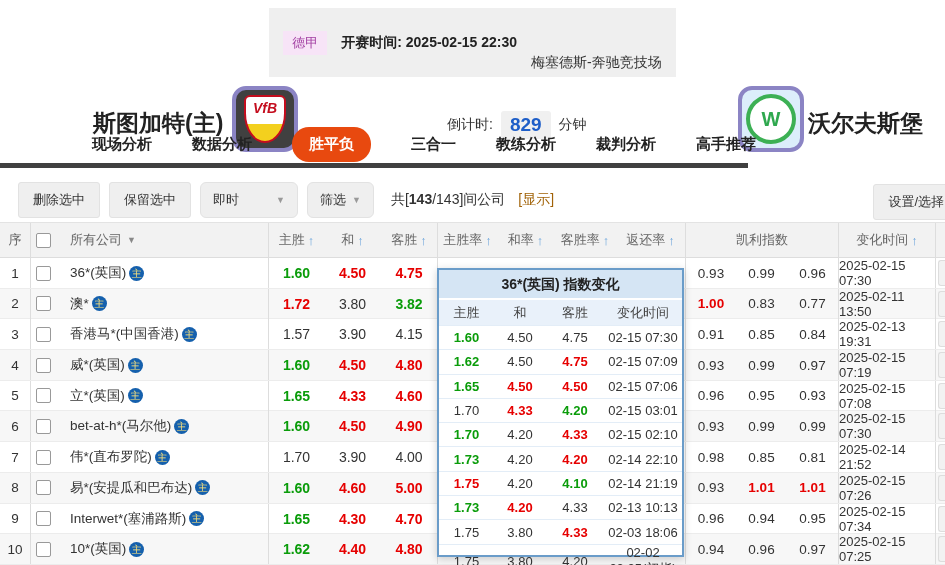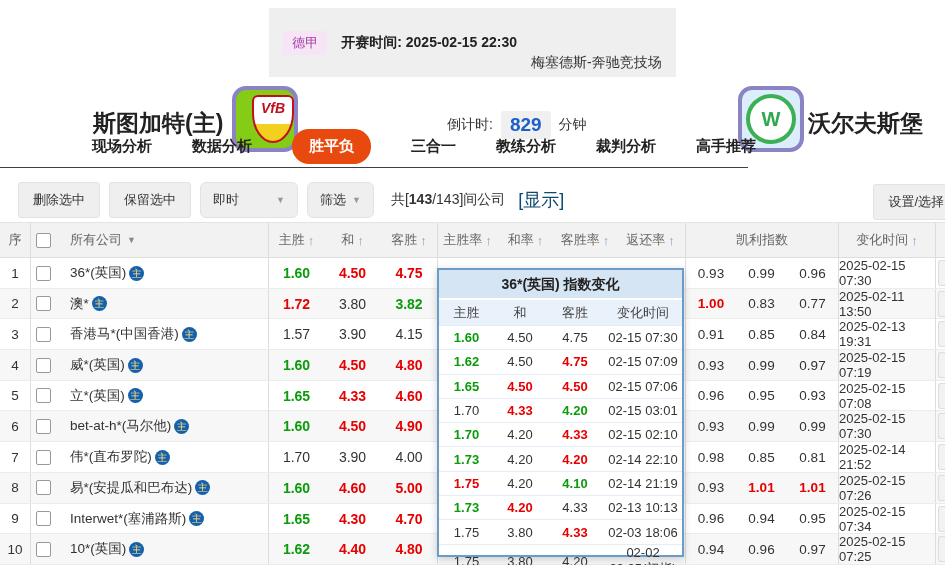--- a/index.html
+++ b/index.html
@@ -13,49 +13,49 @@
   .kickoff{font-weight:700;color:#222;}
   .venue{color:#333;margin-top:41px;}
 
   
   .mheader{position:absolute;top:40px;left:0;width:945px;height:85px;}
   .team-name{position:absolute;font-size:23px;font-weight:700;color:#222;}
   .home-name{left:93px;top:68px;}
   .away-name{left:808px;top:68px;}
   .logo-box{position:absolute;top:46px;width:58px;height:58px;border:4px solid #8b84c4;border-radius:14px;
             display:flex;align-items:center;justify-content:center;}
-  .home-logo{left:232px;background:#84cc16;justify-content:flex-end;}
+  .home-logo{left:232px;background:#404040;}
   .away-logo{left:738px;background:#dceefb;}
   .crest{width:38px;height:44px;background:linear-gradient(#fff 0 62%,#f3d01e 62% 100%);
          border:2px solid #c40d1e;border-radius:6px 6px 50% 50%/6px 6px 62% 62%;
          display:flex;justify-content:center;}
   .crest span{color:#c40d1e;font-weight:700;font-style:italic;font-size:14px;line-height:22px;}
   .wolf-ring{width:42px;height:42px;border:4px solid #3cb054;border-radius:50%;background:#fff;
              display:flex;align-items:center;justify-content:center;}
   .wolf-ring span{color:#2fa84f;font-weight:700;font-size:20px;}
   .countdown{position:absolute;left:447px;top:71px;display:flex;align-items:center;gap:8px;font-size:14px;color:#333;}
   .cd-box{background:#f0f0f0;border-radius:3px;padding:3px 9px;font-size:19px;font-weight:700;color:#1e5ec8;}
 
   
   .nav{position:absolute;top:125px;left:0;width:748px;height:43px;display:flex;align-items:center;
-       justify-content:center;gap:40px;padding-left:100px;box-sizing:border-box;border-bottom:1px solid #404040;}
+       justify-content:center;gap:40px;padding-left:100px;box-sizing:border-box;border-bottom:5px solid #404040;}
   .tab{font-size:15px;font-weight:700;color:#222;cursor:pointer;white-space:nowrap;}
   .tab.active{background:#e8490f;color:#fff;padding:8px 17px;border-radius:17px;}
 
   
   .toolbar{position:absolute;top:178px;left:0;width:945px;height:44px;display:flex;align-items:center;
            gap:9px;padding-left:18px;box-sizing:border-box;font-size:13px;}
   .tbtn{background:#efefef;border:1px solid #e2e2e2;border-radius:3px;padding:8px 14px;color:#333;cursor:pointer;white-space:nowrap;}
   .tsel{background:#efefef;border:1px solid #e2e2e2;border-radius:6px;padding:8px 12px;display:flex;
         align-items:center;cursor:pointer;}
   .tsel .car{color:#999;font-size:9px;margin-left:6px;}
   .sel-wide{width:72px;justify-content:space-between;}
   .count{margin-left:8px;font-size:14px;color:#333;}
   .count b{font-weight:700;}
-  .show-link{color:#0c4a6e;font-size:18px;margin-left:4px;cursor:pointer;}
+  .show-link{color:#a16207;font-size:14px;margin-left:4px;cursor:pointer;}
   .settings-btn{position:absolute;right:-14px;top:6px;}
 
   
   .grid-head{position:absolute;top:222px;left:0;display:grid;
      grid-template-columns:30px 26px 212px 56px 57px 56px 60px 57px 62px 69px 153px 97px 10px;
      width:945px;height:36px;background:#f2f2f2;border-top:1px solid #e3e3e3;border-bottom:1px solid #ddd;
      box-sizing:border-box;color:#666;font-size:13px;align-items:center;}
   .hcell{display:flex;align-items:center;justify-content:center;height:100%;box-sizing:border-box;}
   .hcell.left{justify-content:flex-start;padding-left:14px;}
   .bl{border-left:1px solid #ddd;}

